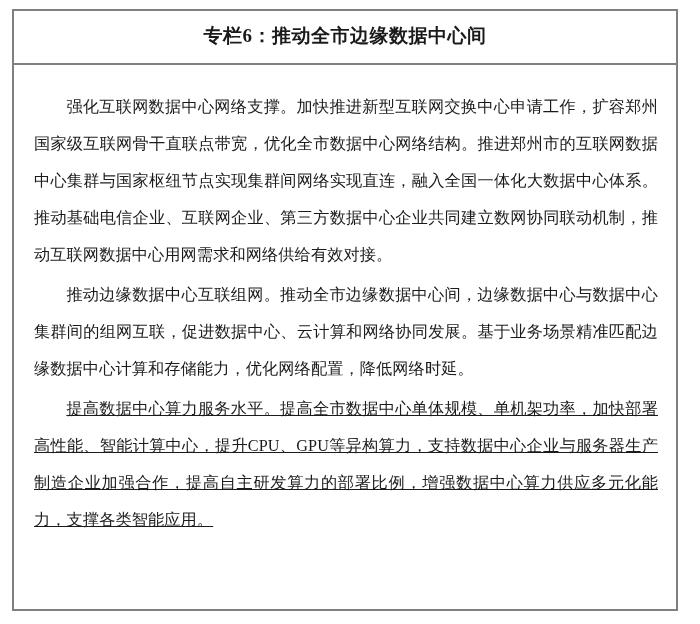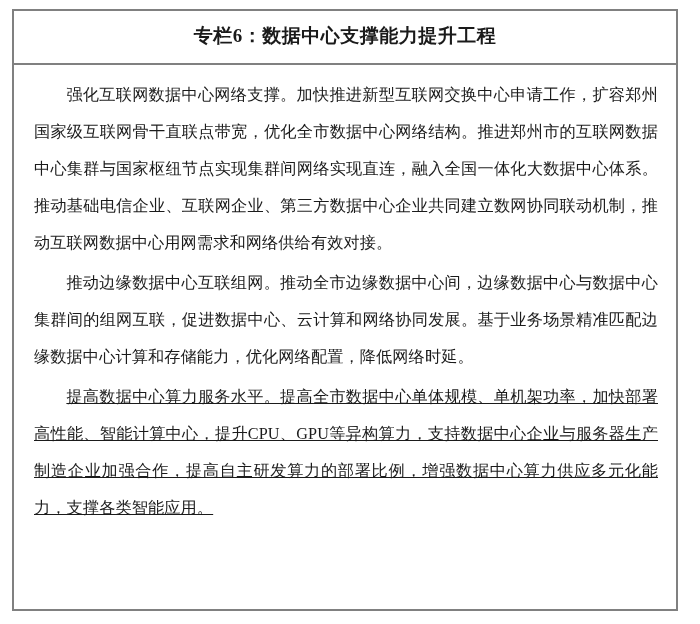--- a/index.html
+++ b/index.html
@@ -40,21 +40,21 @@
   .callout-title {
     font-size: 19px;
     font-weight: bold;
     letter-spacing: 0.5px;
     color: #1a1a1a;
     line-height: 1.2;
     font-family: "Liberation Serif", "DejaVu Serif", serif;
     white-space: nowrap;
   }
   .callout-body {
-    padding: 12px 18px 16px 20px;
+    padding: 24px 18px 16px 20px;
     box-sizing: border-box;
     height: 546px;
     vertical-align: top;
   }
   .para {
     font-size: 16.2px;
     line-height: 37px;
     color: #1b1b1b;
     text-align: justify;
     text-justify: inter-ideograph;
@@ -66,21 +66,21 @@
   .para:last-child { margin-bottom: 0; text-decoration: underline; }
 </style>
 </head>
 <body>
 
 <div class="page">
   <table class="callout-table">
     <tbody>
       <tr>
         <td class="callout-header">
-          <span class="callout-title">专栏6：数据中心支撑能力提升工程</span>
+          <span class="callout-title">专栏6：推动全市边缘数据中心间</span>
         </td>
       </tr>
       <tr>
         <td class="callout-body">
           <p class="para">强化互联网数据中心网络支撑。加快推进新型互联网交换中心申请工作，扩容郑州国家级互联网骨干直联点带宽，优化全市数据中心网络结构。推进郑州市的互联网数据中心集群与国家枢纽节点实现集群间网络实现直连，融入全国一体化大数据中心体系。推动基础电信企业、互联网企业、第三方数据中心企业共同建立数网协同联动机制，推动互联网数据中心用网需求和网络供给有效对接。</p>
           <p class="para">推动边缘数据中心互联组网。推动全市边缘数据中心间，边缘数据中心与数据中心集群间的组网互联，促进数据中心、云计算和网络协同发展。基于业务场景精准匹配边缘数据中心计算和存储能力，优化网络配置，降低网络时延。</p>
           <p class="para">提高数据中心算力服务水平。提高全市数据中心单体规模、单机架功率，加快部署高性能、智能计算中心，提升CPU、GPU等异构算力，支持数据中心企业与服务器生产制造企业加强合作，提高自主研发算力的部署比例，增强数据中心算力供应多元化能力，支撑各类智能应用。</p>
         </td>
       </tr>
     </tbody>

